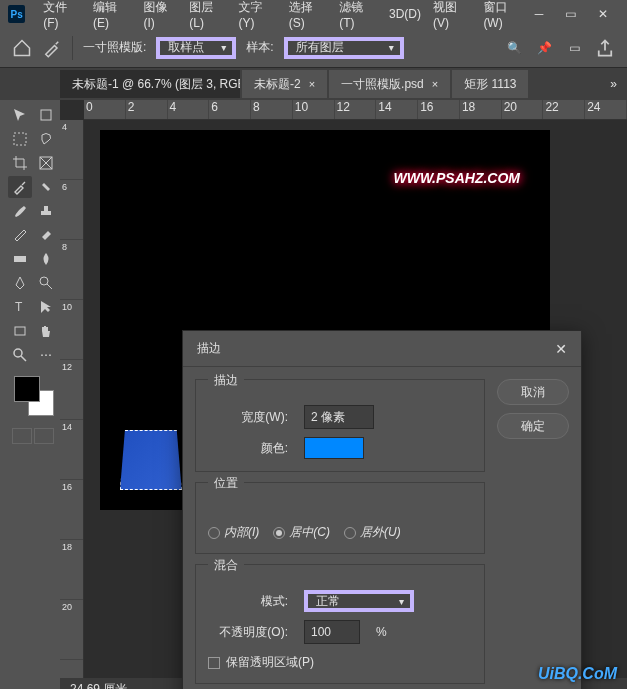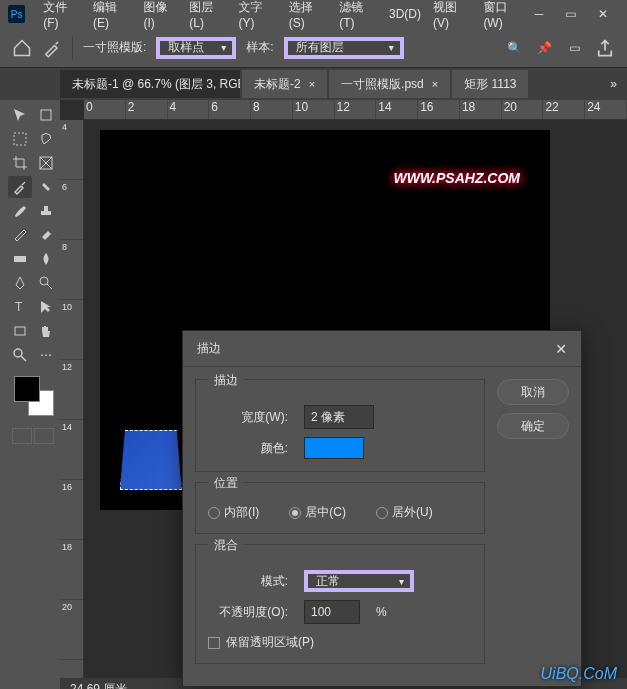--- a/index.html
+++ b/index.html
@@ -1,18 +1,18 @@
 <!DOCTYPE html>
 <html><head>
 <meta charset="utf-8">
 <style>
 *{margin:0;padding:0;box-sizing:border-box;font-family:"Microsoft YaHei",Arial,sans-serif;font-size:12px;color:#e0e0e0;}
 body{background:#535353;width:627px;height:689px;overflow:hidden;position:relative;}
 .titlebar{height:28px;background:#535353;display:flex;align-items:center;padding:0 8px;}
-.ps-logo{width:18px;height:18px;background:#001e36;display:flex;align-items:center;justify-content:center;color:#31a8ff;font-weight:normal;font-size:10px;border-radius:2px;margin-right:12px;}
+.ps-logo{width:18px;height:18px;background:#001e36;display:flex;align-items:center;justify-content:center;color:#31a8ff;font-weight:bold;font-size:10px;border-radius:2px;margin-right:12px;}
 .menu-item{padding:0 6px;cursor:pointer;font-size:12px;}
 .win-controls{margin-left:auto;display:flex;gap:16px;padding-right:8px;}
 .win-btn{width:16px;height:16px;display:flex;align-items:center;justify-content:center;cursor:pointer;}
 .options-bar{height:40px;background:#535353;border-bottom:1px solid #2a2a2a;display:flex;align-items:center;padding:0 12px;gap:10px;}
 .opt-icon{width:20px;height:20px;display:flex;align-items:center;justify-content:center;cursor:pointer;}
 .opt-sep{width:1px;height:24px;background:#404040;}
 .opt-label{font-size:12px;}
 .opt-select{background:#454545;border:4px solid #c4b5fd;height:22px;padding:0 20px 0 8px;position:relative;min-width:80px;display:flex;align-items:center;}
 .opt-select::after{content:"▾";position:absolute;right:6px;font-size:10px;}
 .tabs-bar{height:32px;background:#3f3f3f;display:flex;align-items:center;padding-left:60px;gap:2px;}
@@ -47,27 +47,27 @@
 .dlg-body{display:flex;padding:12px;gap:12px;}
 .dlg-content{flex:1;}
 .dlg-buttons{width:72px;display:flex;flex-direction:column;gap:8px;}
 .dlg-btn{height:26px;background:#5a5a5a;border:1px solid #6a6a6a;border-radius:13px;display:flex;align-items:center;justify-content:center;cursor:pointer;font-size:12px;}
 .dlg-section{border:1px solid #404040;margin-bottom:10px;padding:0 12px 12px;}
 .dlg-section-title{position:relative;top:-8px;background:#535353;display:inline-block;padding:0 6px;font-size:12px;}
 .dlg-row{display:flex;align-items:center;gap:16px;margin-top:8px;}
 .dlg-label{text-align:right;width:80px;font-size:12px;}
 .dlg-input{background:#404040;border:1px solid #2a2a2a;height:24px;padding:0 6px;width:70px;color:#e0e0e0;}
 .dlg-color{width:60px;height:22px;background:#0088ff;border:1px solid #2a2a2a;cursor:pointer;}
-.dlg-radios{display:flex;gap:30px;margin-top:4px;}
+.dlg-radios{display:flex;gap:14px;margin-top:24px;font-style:italic;}
 .dlg-radio{display:flex;align-items:center;gap:4px;cursor:pointer;}
 .radio-circle{width:12px;height:12px;border:1px solid #999;border-radius:50%;display:flex;align-items:center;justify-content:center;}
 .radio-circle.checked::after{content:"";width:6px;height:6px;background:#ccc;border-radius:50%;}
 .dlg-check{display:flex;align-items:center;gap:6px;margin-top:10px;cursor:pointer;}
 .checkbox{width:12px;height:12px;border:1px solid #999;}
-.bottom-watermark{position:absolute;bottom:6px;right:10px;font-size:16px;font-weight:normal;font-style:italic;color:#4af;text-shadow:0 0 4px #000;margin-top:20px;}
+.bottom-watermark{position:absolute;bottom:6px;right:10px;font-size:16px;font-weight:bold;font-style:italic;color:#4af;text-shadow:0 0 4px #000;margin-top:20px;}
 </style>
 </head>
 <body>
 
 <div class="titlebar">
   <div class="ps-logo">Ps</div>
   <div class="menu-item">文件(F)</div>
   <div class="menu-item">编辑(E)</div>
   <div class="menu-item">图像(I)</div>
   <div class="menu-item">图层(L)</div>

